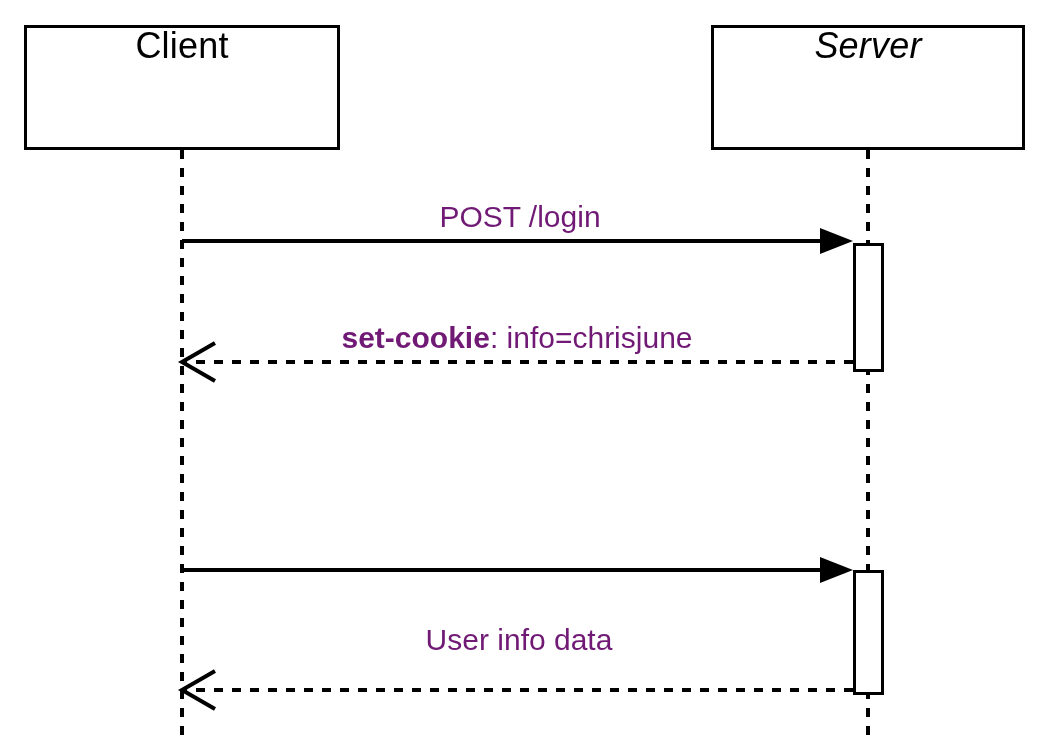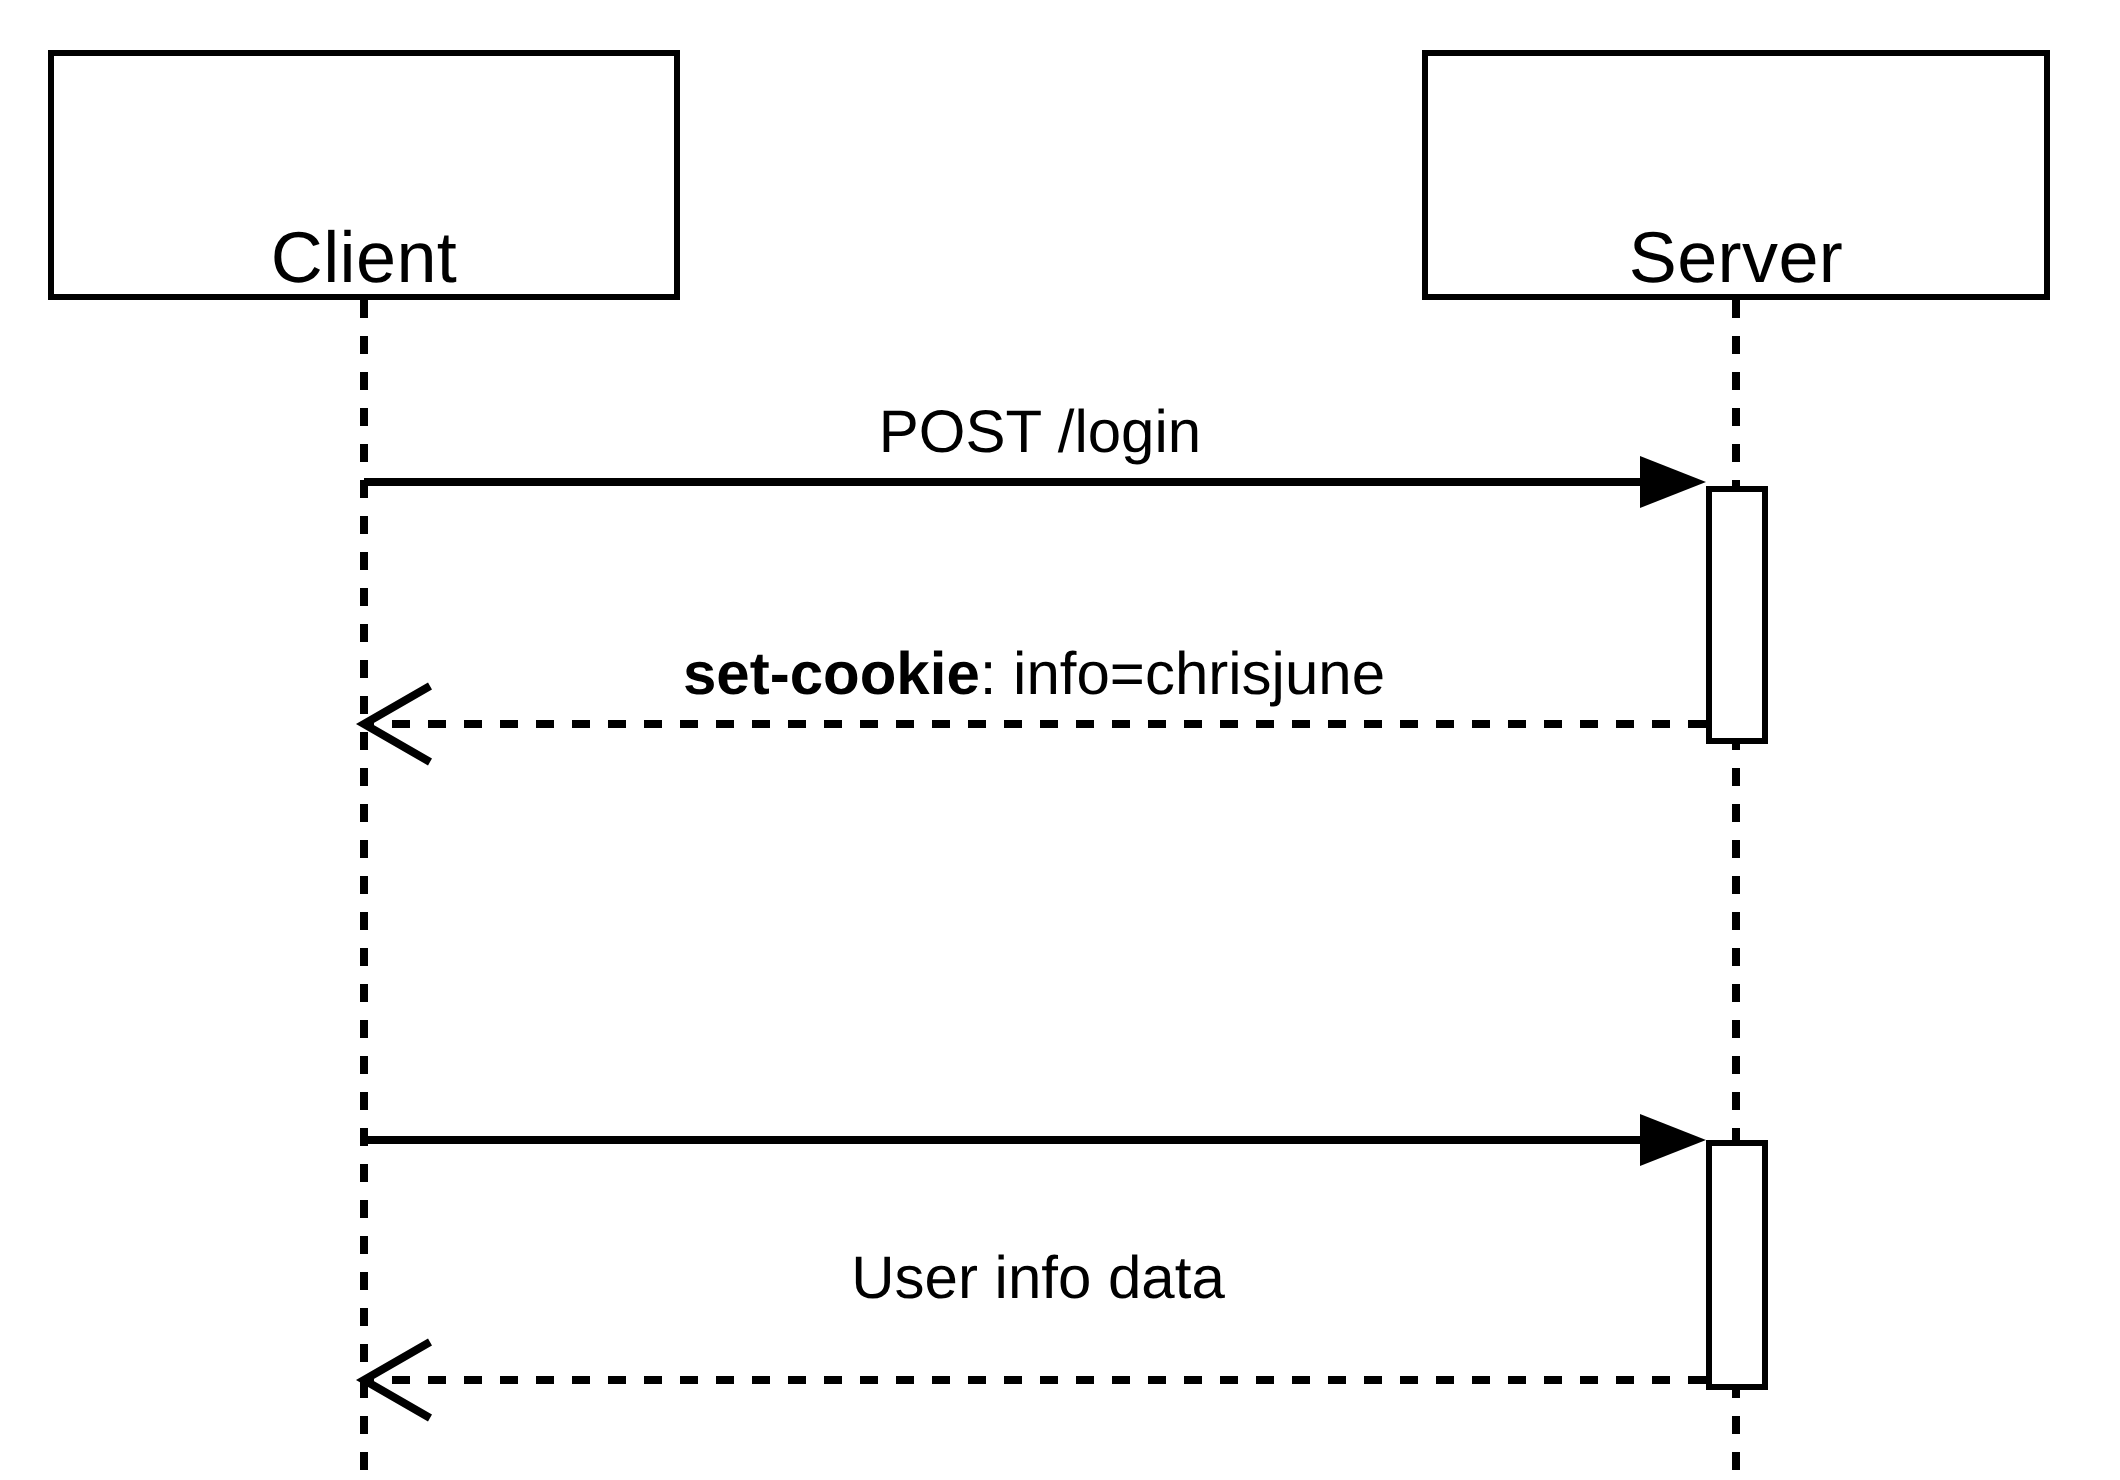--- a/index.html
+++ b/index.html
@@ -26,41 +26,41 @@
     height: 740px;
     display: block;
   }
   
   .participant-box {
     position: absolute;
     box-sizing: border-box;
     background: #ffffff;
     border: 3px solid #000000;
     display: flex;
-    align-items: flex-end;
+    align-items: flex-start;
     justify-content: center;
   }
   .participant-label {
     font-size: 36px;
     line-height: 1;
     color: #000000;
     letter-spacing: 0.2px;
     white-space: nowrap;
   }
   
   .activation-bar {
     position: absolute;
     box-sizing: border-box;
     background: #ffffff;
     border: 3px solid #000000;
   }
   
   .message-label {
     position: absolute;
-    color: #000000;
+    color: #701a75;
     font-size: 30px;
     line-height: 36px;
     white-space: nowrap;
     text-align: center;
     transform: translateX(-50%);
   }
   .message-label .bold {
     font-weight: bold;
     text-align: center;
   }
@@ -98,21 +98,21 @@
     <g>
       <line x1="853" y1="690" x2="186" y2="690" stroke="#000000" stroke-width="4" stroke-dasharray="9 9"></line>
       <path d="M 215 671 L 182 690 L 215 709" fill="none" stroke="#000000" stroke-width="4" stroke-linecap="butt"></path>
     </g>
   </svg>
 
   <div class="participant-box" id="box-client" style="left: 24px; top: 25px; width: 316px; height: 125px;">
     <span class="participant-label">Client</span>
   </div>
 
-  <div class="participant-box" id="box-server" style="left: 711px; top: 25px; width: 314px; height: 125px;">
+  <div class="participant-box" id="box-server" style="left: 711px; top: 25px; width: 314px; height: 125px; font-style: italic;">
     <span class="participant-label">Server</span>
   </div>
 
   <div class="activation-bar" id="activation-1" style="left: 853px; top: 243px; width: 31px; height: 129px;"></div>
   <div class="activation-bar" id="activation-2" style="left: 853px; top: 570px; width: 31px; height: 125px;"></div>
 
   <div class="message-label" id="label-msg-0" style="left: 520px; top: 199px;">
       <div><span class="reg">POST /login</span></div>
     </div>
   <div class="message-label" id="label-msg-1" style="left: 517px; top: 320px;">

